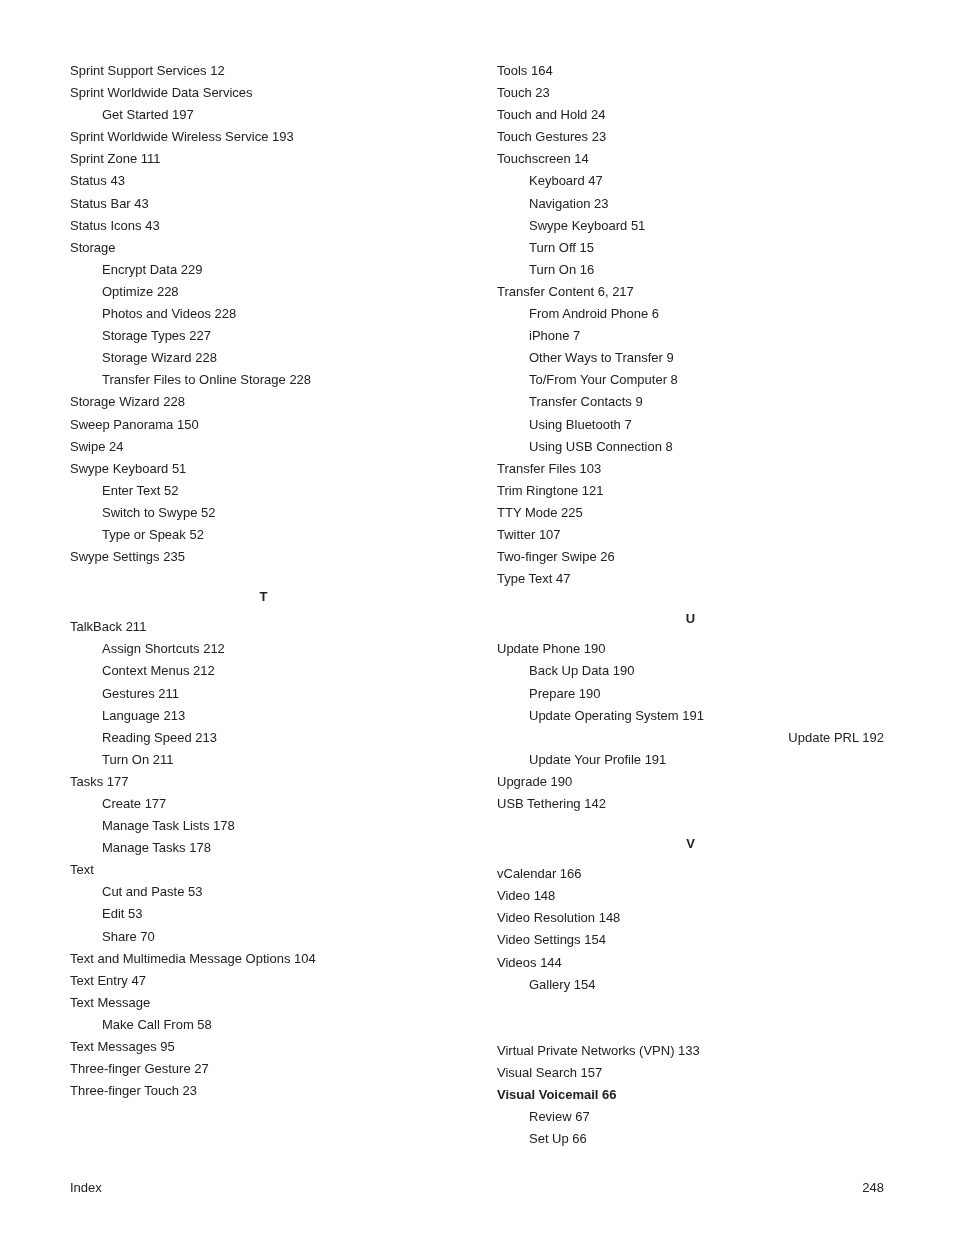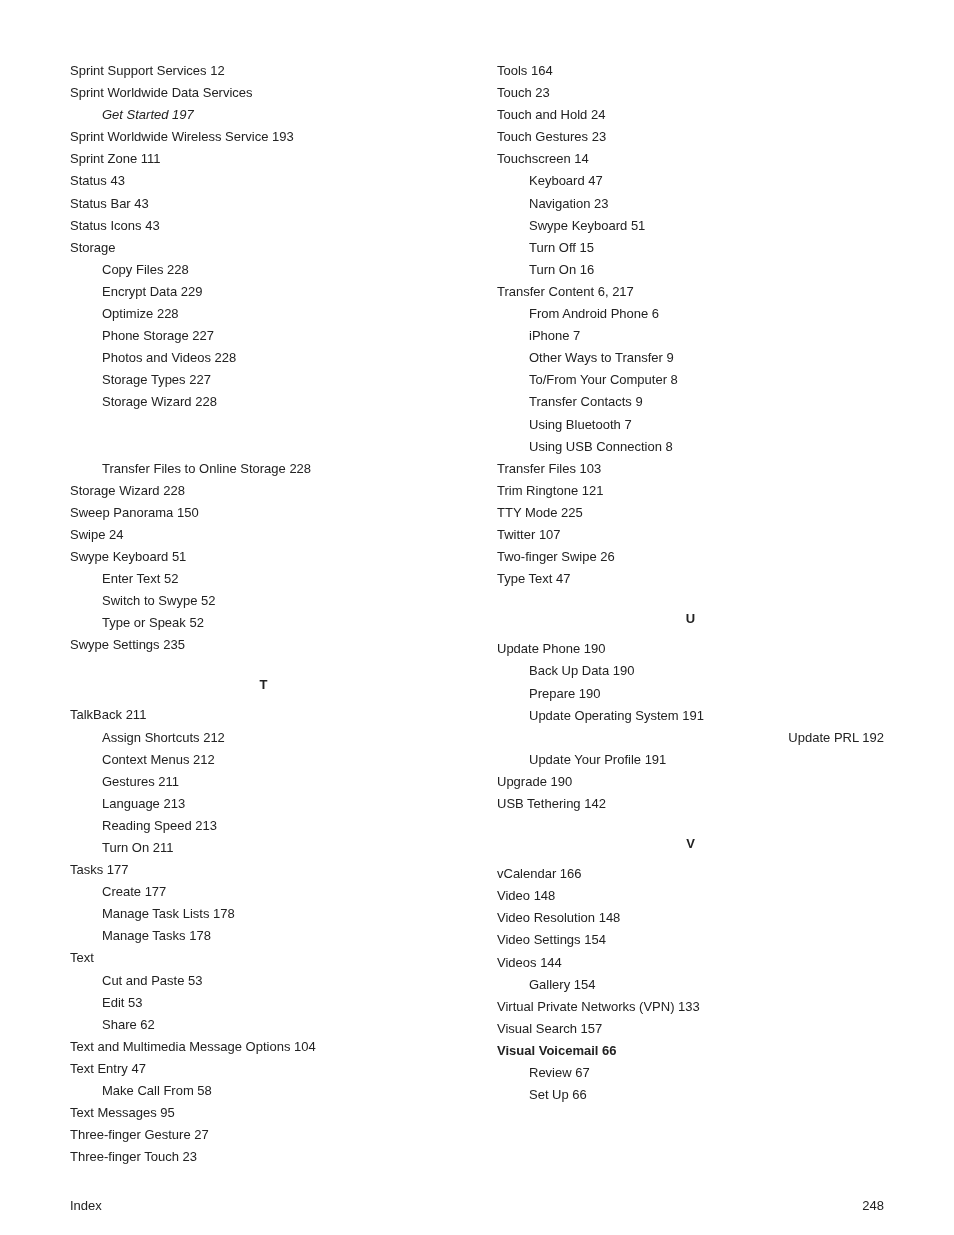--- a/index.html
+++ b/index.html
@@ -51,35 +51,33 @@
     }
   </style>
 </head>
 <body>
 
 <div class="page">
   <div class="columns">
     <div class="col" id="left-col">
         <div class="entry-text" style="line-height: 1.7;">Sprint Support Services  12</div>
         <div class="entry-text" style="line-height: 1.7;">Sprint Worldwide Data Services</div>
-        <div class="entry-text indent1" style="line-height: 1.7; font-style: italic;">Get Started  197</div>
+        <div class="entry-text indent1" style="line-height: 1.7;">Get Started  197</div>
         <div class="entry-text" style="line-height: 1.7;">Sprint Worldwide Wireless Service  193</div>
         <div class="entry-text" style="line-height: 1.7;">Sprint Zone  111</div>
         <div class="entry-text" style="line-height: 1.7;">Status  43</div>
         <div class="entry-text" style="line-height: 1.7;">Status Bar  43</div>
         <div class="entry-text" style="line-height: 1.7;">Status Icons  43</div>
         <div class="entry-text" style="line-height: 1.7;">Storage</div>
-        <div class="entry-text indent1" style="line-height: 1.7;">Copy Files  228</div>
         <div class="entry-text indent1" style="line-height: 1.7;">Encrypt Data  229</div>
         <div class="entry-text indent1" style="line-height: 1.7;">Optimize  228</div>
-        <div class="entry-text indent1" style="line-height: 1.7;">Phone Storage  227</div>
         <div class="entry-text indent1" style="line-height: 1.7;">Photos and Videos  228</div>
         <div class="entry-text indent1" style="line-height: 1.7;">Storage Types  227</div>
         <div class="entry-text indent1" style="line-height: 1.7;">Storage Wizard  228</div>
-        <div class="entry-text indent1" style="line-height: 1.7; margin-top: 44px;">Transfer Files to Online Storage  228</div>
+        <div class="entry-text indent1" style="line-height: 1.7;">Transfer Files to Online Storage  228</div>
         <div class="entry-text" style="line-height: 1.7;">Storage Wizard  228</div>
         <div class="entry-text" style="line-height: 1.7;">Sweep Panorama  150</div>
         <div class="entry-text" style="line-height: 1.7;">Swipe  24</div>
         <div class="entry-text" style="line-height: 1.7;">Swype Keyboard  51</div>
         <div class="entry-text indent1" style="line-height: 1.7;">Enter Text  52</div>
         <div class="entry-text indent1" style="line-height: 1.7;">Switch to Swype  52</div>
         <div class="entry-text indent1" style="line-height: 1.7;">Type or Speak  52</div>
         <div class="entry-text" style="line-height: 1.7;">Swype Settings  235</div>
         <div class="section-header">T</div>
         <div class="entry-text" style="line-height: 1.7;">TalkBack  211</div>
@@ -89,23 +87,24 @@
         <div class="entry-text indent1" style="line-height: 1.7;">Language  213</div>
         <div class="entry-text indent1" style="line-height: 1.7;">Reading Speed  213</div>
         <div class="entry-text indent1" style="line-height: 1.7;">Turn On  211</div>
         <div class="entry-text" style="line-height: 1.7;">Tasks  177</div>
         <div class="entry-text indent1" style="line-height: 1.7;">Create  177</div>
         <div class="entry-text indent1" style="line-height: 1.7;">Manage Task Lists  178</div>
         <div class="entry-text indent1" style="line-height: 1.7;">Manage Tasks  178</div>
         <div class="entry-text" style="line-height: 1.7;">Text</div>
         <div class="entry-text indent1" style="line-height: 1.7;">Cut and Paste  53</div>
         <div class="entry-text indent1" style="line-height: 1.7;">Edit  53</div>
-        <div class="entry-text indent1" style="line-height: 1.7;">Share  62</div>
+        <div class="entry-text indent1" style="line-height: 1.7;">Share  70</div>
         <div class="entry-text" style="line-height: 1.7;">Text and Multimedia Message Options  104</div>
         <div class="entry-text" style="line-height: 1.7;">Text Entry  47</div>
+        <div class="entry-text" style="line-height: 1.7;">Text Message</div>
         <div class="entry-text indent1" style="line-height: 1.7;">Make Call From  58</div>
         <div class="entry-text" style="line-height: 1.7;">Text Messages  95</div>
         <div class="entry-text" style="line-height: 1.7;">Three-finger Gesture  27</div>
         <div class="entry-text" style="line-height: 1.7;">Three-finger Touch  23</div>
       </div>
     <div class="col" id="right-col">
         <div class="entry-text" style="line-height: 1.7;">Tools  164</div>
         <div class="entry-text" style="line-height: 1.7;">Touch  23</div>
         <div class="entry-text" style="line-height: 1.7;">Touch and Hold  24</div>
         <div class="entry-text" style="line-height: 1.7;">Touch Gestures  23</div>
@@ -138,21 +137,21 @@
         <div class="entry-text indent1" style="line-height: 1.7;">Update Your Profile  191</div>
         <div class="entry-text" style="line-height: 1.7;">Upgrade  190</div>
         <div class="entry-text" style="line-height: 1.7;">USB Tethering  142</div>
         <div class="section-header">V</div>
         <div class="entry-text" style="line-height: 1.7;">vCalendar  166</div>
         <div class="entry-text" style="line-height: 1.7;">Video  148</div>
         <div class="entry-text" style="line-height: 1.7;">Video Resolution  148</div>
         <div class="entry-text" style="line-height: 1.7;">Video Settings  154</div>
         <div class="entry-text" style="line-height: 1.7;">Videos  144</div>
         <div class="entry-text indent1" style="line-height: 1.7;">Gallery  154</div>
-        <div class="entry-text" style="line-height: 1.7;">Virtual Private Networks (VPN)  133</div>
+        <div class="entry-text" style="line-height: 1.7; margin-top: 44px;">Virtual Private Networks (VPN)  133</div>
         <div class="entry-text" style="line-height: 1.7;">Visual Search  157</div>
         <div class="entry-text" style="line-height: 1.7; font-weight: bold;">Visual Voicemail  66</div>
         <div class="entry-text indent1" style="line-height: 1.7;">Review  67</div>
         <div class="entry-text indent1" style="line-height: 1.7;">Set Up  66</div>
       </div>
   </div>
   <div class="footer">
     <span>Index</span>
     <span>248</span>
   </div>

